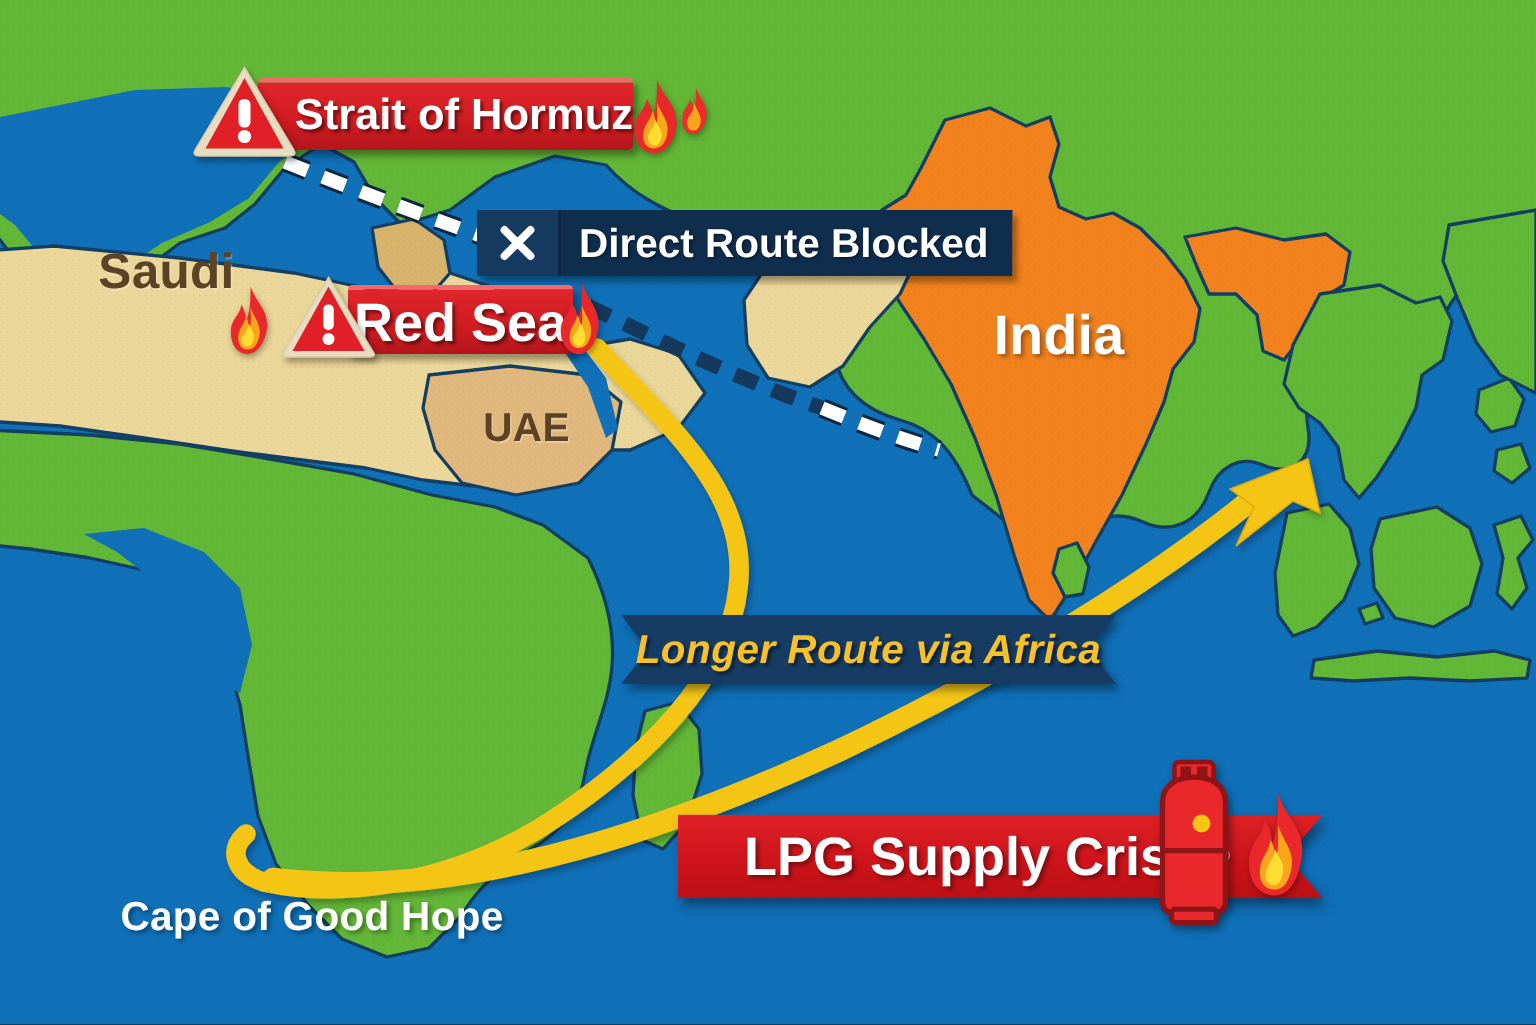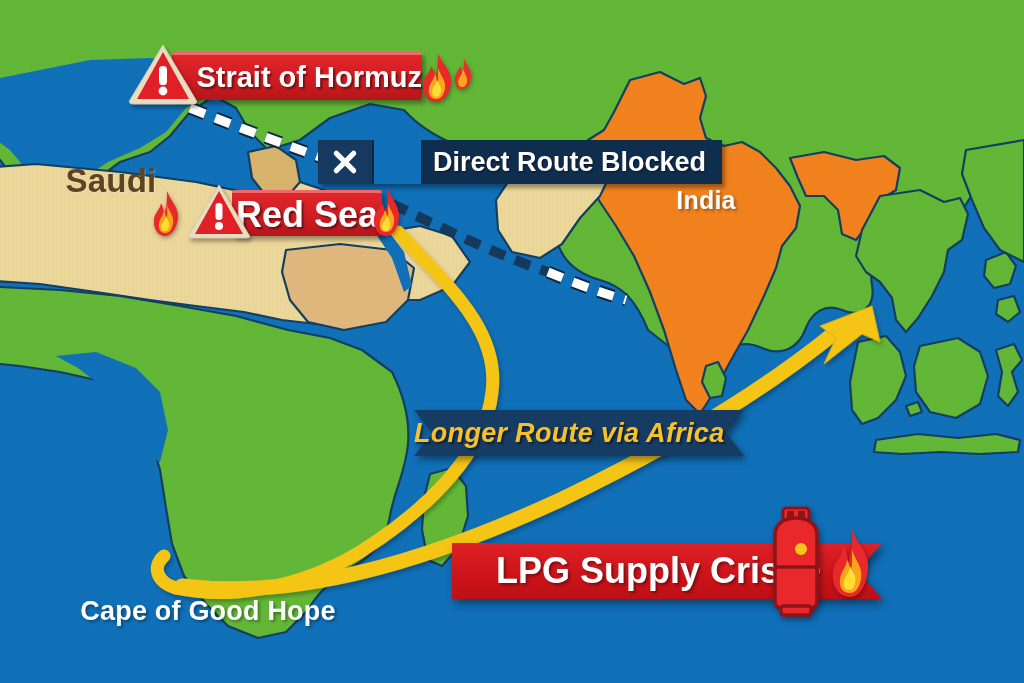--- a/index.html
+++ b/index.html
@@ -25,39 +25,39 @@
     background:linear-gradient(#e0262b 0%,#cf1c21 55%,#b4161b 100%);
     border-top:3px solid #f2686b;
     color:#fff;font-weight:bold;
     box-shadow:3px 4px 4px rgba(0,0,0,.35);
     border-radius:3px;
     text-shadow:2px 2px 2px rgba(0,0,0,.45);
   }
 
   
   .navybadge{position:absolute;display:flex;align-items:stretch;
-    box-shadow:3px 4px 4px rgba(0,0,0,.35);gap:47px;}
+    box-shadow:3px 4px 4px rgba(0,0,0,.35);}
   .navybadge .xbox{
     background:#163a5f;display:flex;align-items:center;justify-content:center;
     width:54px;border-right:2px solid #0d2742;
   }
   .navybadge .xbox svg{display:block;}
   .navybadge .txt{
     background:#0f2d4d;display:flex;align-items:center;padding:0 16px 0 12px;
     color:#fff;font-weight:bold;text-shadow:1px 1px 2px rgba(0,0,0,.5);
   }
 
   
   .ribbon-navy{position:absolute;filter:drop-shadow(3px 4px 3px rgba(0,0,0,.38));}
   .ribbon-navy .body{
     position:absolute;inset:0;background:#173c63;
     clip-path:polygon(0 0,100% 0,calc(100% - 18px) 50%,100% 100%,0 100%,18px 50%);
   }
   .ribbon-navy .cap{
-    position:absolute;inset:0;display:flex;align-items:center;
+    position:absolute;inset:0;display:flex;align-items:center;justify-content:center;
     color:#f7c12b;font-weight:bold;font-style:italic;letter-spacing:.3px;
     text-shadow:2px 2px 2px rgba(0,0,0,.45);
   }
 
   
   .ribbon-red{position:absolute;filter:drop-shadow(3px 5px 4px rgba(0,0,0,.4));}
   .ribbon-red .body{
     position:absolute;inset:0;background:linear-gradient(#dd2127 0%,#cc1319 60%,#bb1015 100%);
     clip-path:polygon(0 0,100% 0,calc(100% - 24px) 50%,100% 100%,0 100%);
   }
@@ -245,22 +245,25 @@
                C 300,600 430,560 560,500
                C 660,452 760,394 838,330" fill="none" stroke="#f5c518" stroke-width="15" stroke-linecap="round"></path>
       <polygon points="872,306 820,326 836,338 824,364 862,334 880,342" fill="#f5c518" stroke="#e0a90c" stroke-width="1"></polygon>
     </g>
   </svg>
 
   <div class="country brown" style="left:36px;top:164px;width:150px;font-size:33px;">
     <div>Saudi</div>
   </div>
 
-
-  <div class="country white" style="left:636px;top:188px;width:140px;font-size:25px;">
+  <div class="country brown" style="left:296px;top:272px;width:110px;font-size:27px;">
+    <div>UAE</div>
+  </div>
+
+  <div class="country white" style="left:636px;top:205px;width:140px;font-size:37px;">
     <div>India</div>
   </div>
 
   <div class="country white" style="left:78px;top:598px;width:260px;font-size:27px;">
     <div>Cape of Good Hope</div>
   </div>
 
   <div class="redplaque" style="left:172px;top:52px;width:250px;height:45px;font-size:29px;justify-content:flex-end;">
     <span>Strait of Hormuz</span>
   </div>

